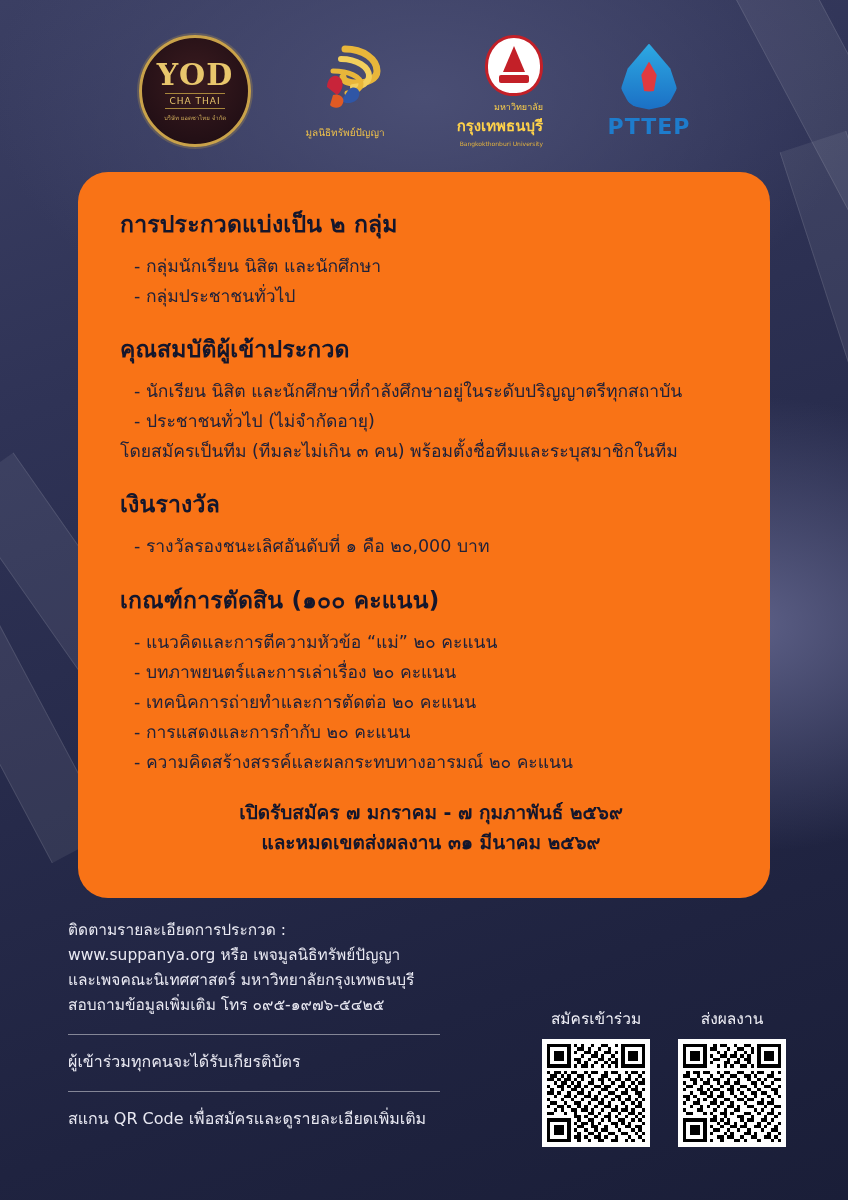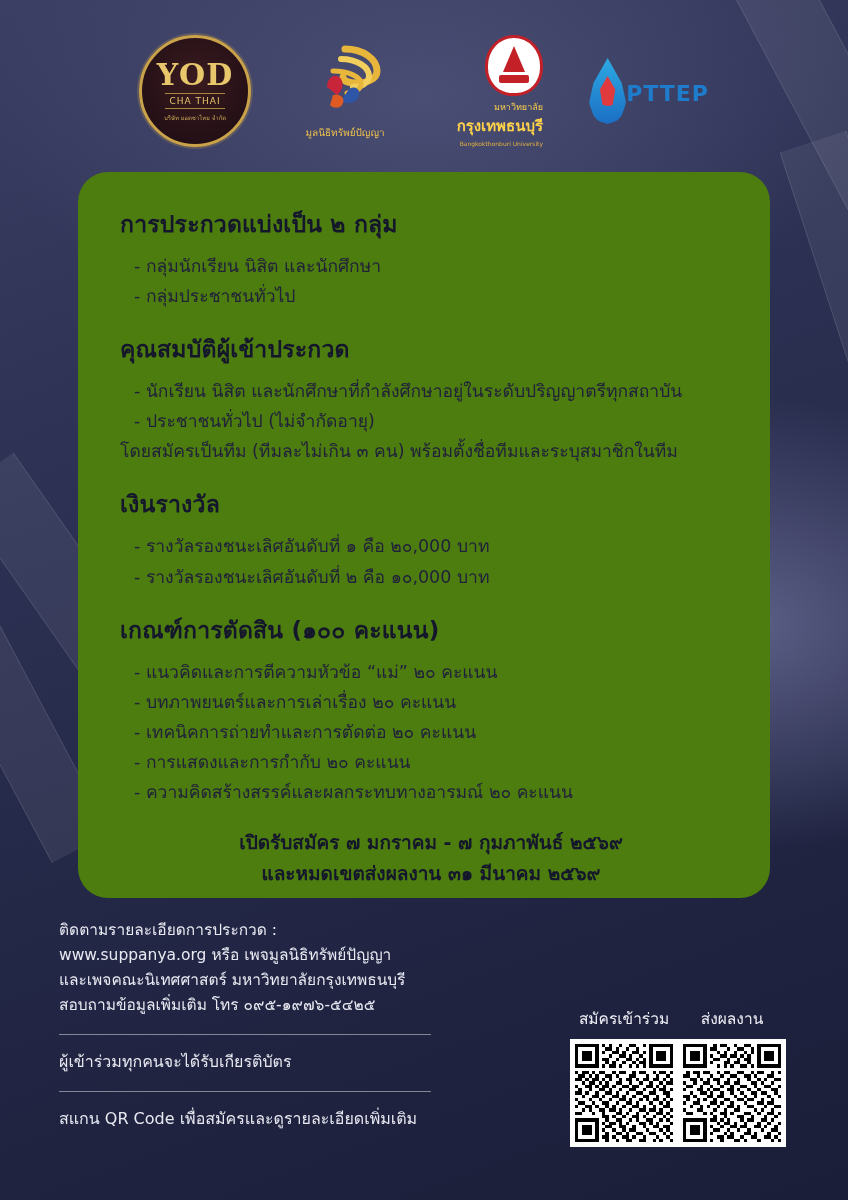--- a/index.html
+++ b/index.html
@@ -97,42 +97,42 @@
   }
   .bkk-crest::after{
     content:""; position:absolute; width: 30px; height: 8px;
     background:#c32028; bottom: 10px; border-radius: 2px;
   }
   .bkk-t1 { font-size: 9px; color:#ffd24a; margin-top:4px; }
   .bkk-t2 { font-size: 15px; color:#ffd24a; font-weight:700; }
   .bkk-t3 { font-size: 6px; color:#e2b23f; margin-top:2px; }
 
   
-  .logo-pttep { width: 120px; height: 112px; display:flex; flex-direction:row; align-items:center; justify-content:center; }
+  .logo-pttep { width: 120px; height: 112px; display:flex; flex-direction:column; align-items:center; justify-content:center; }
   .pttep-drop {
     width: 56px; height: 66px; position: relative;
     background: linear-gradient(180deg,#2da9e3 0%, #1b6fc4 100%);
     border-radius: 50% 50% 50% 50% / 62% 62% 38% 38%;
     transform: rotate(0deg);
     clip-path: polygon(50% 0%, 88% 38%, 100% 68%, 84% 94%, 50% 100%, 16% 94%, 0% 68%, 12% 38%);
     display:flex; align-items:center; justify-content:center;
   }
   .pttep-flame {
     width: 22px; height: 30px; background:#e03a3f;
     border-radius: 50% 50% 50% 50% / 70% 70% 30% 30%;
     clip-path: polygon(50% 0%, 85% 45%, 72% 100%, 28% 100%, 15% 45%);
   }
   .pttep-word { font-size: 22px; font-weight: 700; color:#1e7ccc; letter-spacing:1px; margin-top:4px; }
 
   
   .card {
     position: absolute;
     left: 78px; top: 172px;
     width: 692px; height: 726px;
-    background: #4d7c0f;
+    background: #f97316;
     border-radius: 30px;
     color: #1d1f33;
     padding: 34px 28px 20px 42px;
   }
   .sec { margin-bottom: 20px; }
   .sec-title {
     font-size: 23px; font-weight: 700; color: #14162c;
     margin-bottom: 9px; letter-spacing: .2px;
   }
   .line {
@@ -142,33 +142,33 @@
   .line.indent { padding-left: 14px; }
   .dates {
     margin-top: 18px; text-align: center;
   }
   .dates div {
     font-size: 19px; font-weight: 700; color: #14162c; line-height: 1.6;
   }
 
   
   .footer {
-    position: absolute; left: 59px; top: 918px; width: 470px;
+    position: absolute; left: 68px; top: 918px; width: 470px;
     color: #e9e9f2; font-size: 15.5px; line-height: 1.62;
   }
   .footer .hr {
     border: none; border-top: 1px solid rgba(255,255,255,0.45);
     margin: 16px 0 14px 0; width: 372px;
   }
   .footer .note { font-size: 16px; }
 
   
   .qr-area {
     position: absolute; right: 62px; top: 1006px;
-    display: flex;  text-align: center;
+    display: flex; gap: 28px; text-align: center;
   }
   .qr-block { display:flex; flex-direction:column; align-items:center; }
   .qr-label { font-size: 15.5px; color:#f0f0f7; margin-bottom: 8px; }
   .qr {
     width: 108px; height: 108px; background:#fff; padding: 5px;
   }
   .qr svg { display:block; }
 </style>
 </head>
 <body>
@@ -225,21 +225,20 @@
   <div class="sec">
     <div class="sec-title">คุณสมบัติผู้เข้าประกวด</div>
     <div class="line indent">- นักเรียน นิสิต และนักศึกษาที่กำลังศึกษาอยู่ในระดับปริญญาตรีทุกสถาบัน</div>
     <div class="line indent">- ประชาชนทั่วไป (ไม่จำกัดอายุ)</div>
     <div class="line">โดยสมัครเป็นทีม (ทีมละไม่เกิน ๓ คน) พร้อมตั้งชื่อทีมและระบุสมาชิกในทีม</div>
   </div>
 
   <div class="sec">
     <div class="sec-title">เงินรางวัล</div>
     <div class="line indent">- รางวัลรองชนะเลิศอันดับที่ ๑ คือ ๒๐,000 บาท</div>
-    <div class="line indent">- รางวัลรองชนะเลิศอันดับที่ ๒ คือ ๑๐,000 บาท</div>
   </div>
 
   <div class="sec">
     <div class="sec-title">เกณฑ์การตัดสิน (๑๐๐ คะแนน)</div>
     <div class="line indent">- แนวคิดและการตีความหัวข้อ “แม่” ๒๐ คะแนน</div>
     <div class="line indent">- บทภาพยนตร์และการเล่าเรื่อง ๒๐ คะแนน</div>
     <div class="line indent">- เทคนิคการถ่ายทำและการตัดต่อ ๒๐ คะแนน</div>
     <div class="line indent">- การแสดงและการกำกับ ๒๐ คะแนน</div>
     <div class="line indent">- ความคิดสร้างสรรค์และผลกระทบทางอารมณ์ ๒๐ คะแนน</div>
   </div>

